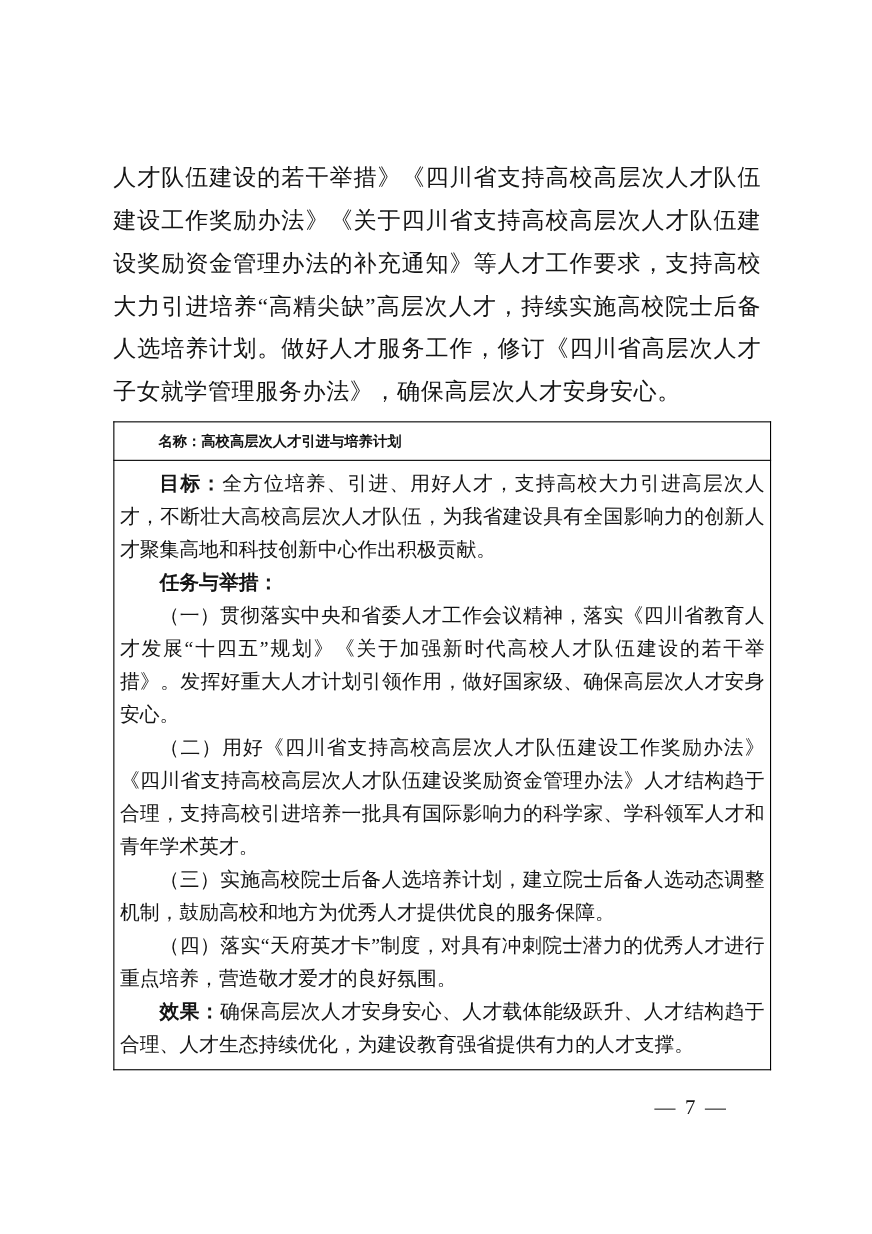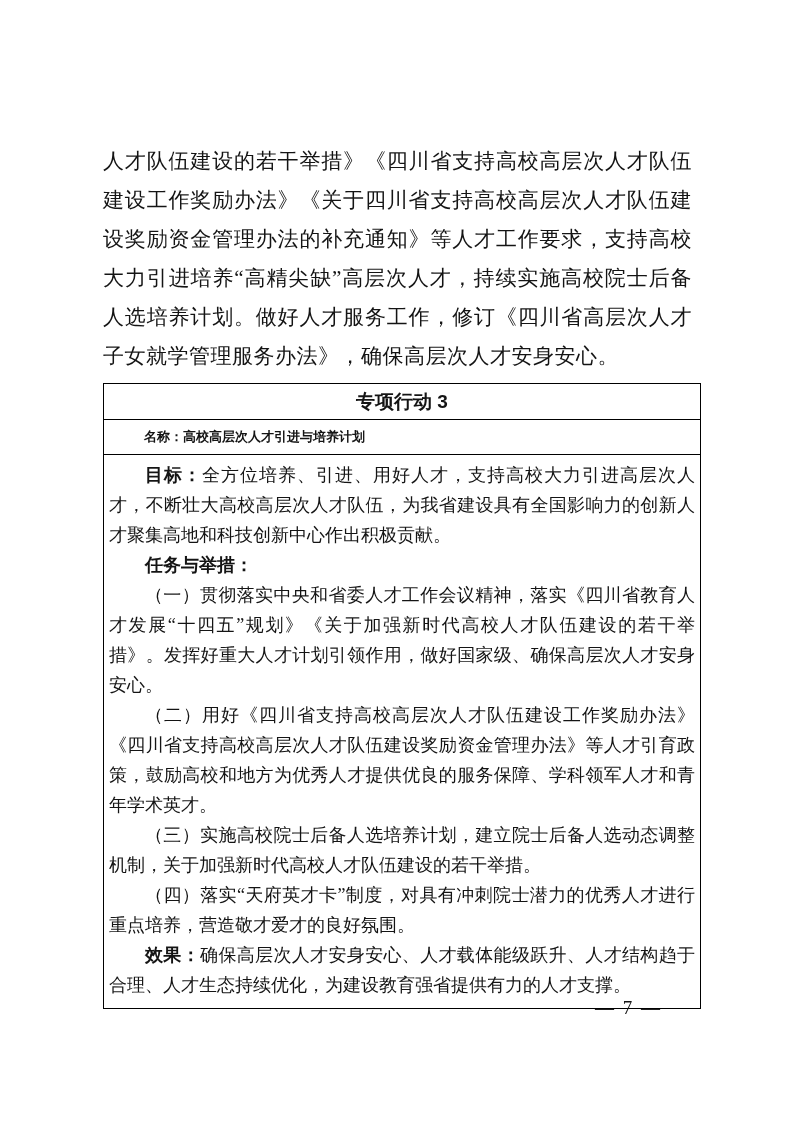--- a/index.html
+++ b/index.html
@@ -77,32 +77,29 @@
 </head>
 <body>
 
 <div class="page">
 
   <div class="intro">人才队伍建设的若干举措》《四川省支持高校高层次人才队伍建设工作奖励办法》《关于四川省支持高校高层次人才队伍建设奖励资金管理办法的补充通知》等人才工作要求，支持高校大力引进培养“高精尖缺”高层次人才，持续实施高校院士后备人选培养计划。做好人才服务工作，修订《四川省高层次人才子女就学管理服务办法》，确保高层次人才安身安心。</div>
 
   <table class="action-table">
     <tbody>
       <tr>
-        <td class="title-cell">专项行动 3</td>
-      </tr>
-      <tr>
         <td class="name-cell"><span>名称：</span><span>高校高层次人才引进与培养计划</span></td>
       </tr>
       <tr>
         <td class="body-cell">
             <p class="body-para"><span class="para-label">目标：</span><span>全方位培养、引进、用好人才，支持高校大力引进高层次人才，不断壮大高校高层次人才队伍，为我省建设具有全国影响力的创新人才聚集高地和科技创新中心作出积极贡献。</span></p>
             <p class="body-para"><span class="para-label">任务与举措：</span></p>
             <p class="body-para"><span>（一）贯彻落实中央和省委人才工作会议精神，落实《四川省教育人才发展“十四五”规划》《关于加强新时代高校人才队伍建设的若干举措》。发挥好重大人才计划引领作用，做好国家级、确保高层次人才安身安心。</span></p>
-            <p class="body-para"><span>（二）用好《四川省支持高校高层次人才队伍建设工作奖励办法》《四川省支持高校高层次人才队伍建设奖励资金管理办法》等人才引育政策，鼓励高校和地方为优秀人才提供优良的服务保障、学科领军人才和青年学术英才。</span></p>
-            <p class="body-para"><span>（三）实施高校院士后备人选培养计划，建立院士后备人选动态调整机制，关于加强新时代高校人才队伍建设的若干举措。</span></p>
+            <p class="body-para"><span>（二）用好《四川省支持高校高层次人才队伍建设工作奖励办法》《四川省支持高校高层次人才队伍建设奖励资金管理办法》人才结构趋于合理，支持高校引进培养一批具有国际影响力的科学家、学科领军人才和青年学术英才。</span></p>
+            <p class="body-para"><span>（三）实施高校院士后备人选培养计划，建立院士后备人选动态调整机制，鼓励高校和地方为优秀人才提供优良的服务保障。</span></p>
             <p class="body-para"><span>（四）落实“天府英才卡”制度，对具有冲刺院士潜力的优秀人才进行重点培养，营造敬才爱才的良好氛围。</span></p>
             <p class="body-para"><span class="para-label">效果：</span><span>确保高层次人才安身安心、人才载体能级跃升、人才结构趋于合理、人才生态持续优化，为建设教育强省提供有力的人才支撑。</span></p>
           </td>
       </tr>
     </tbody>
   </table>
 
   <div class="page-number">— 7 —</div>
 
 </div>

